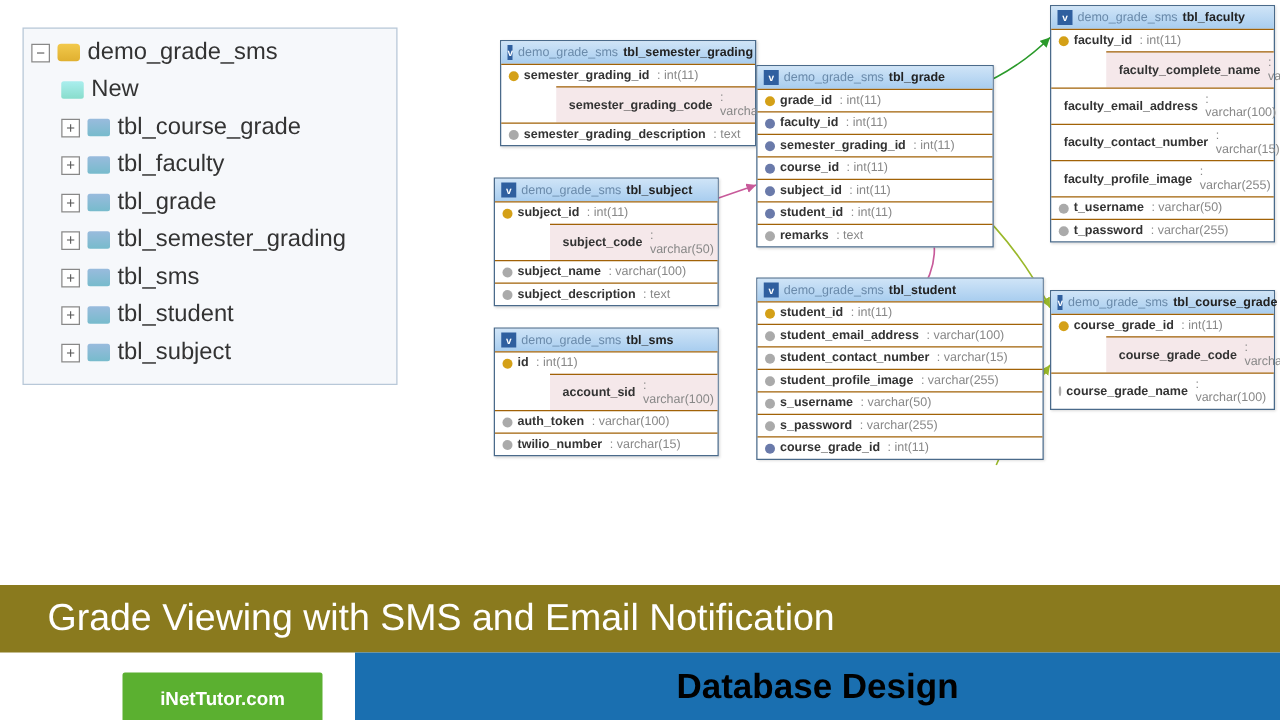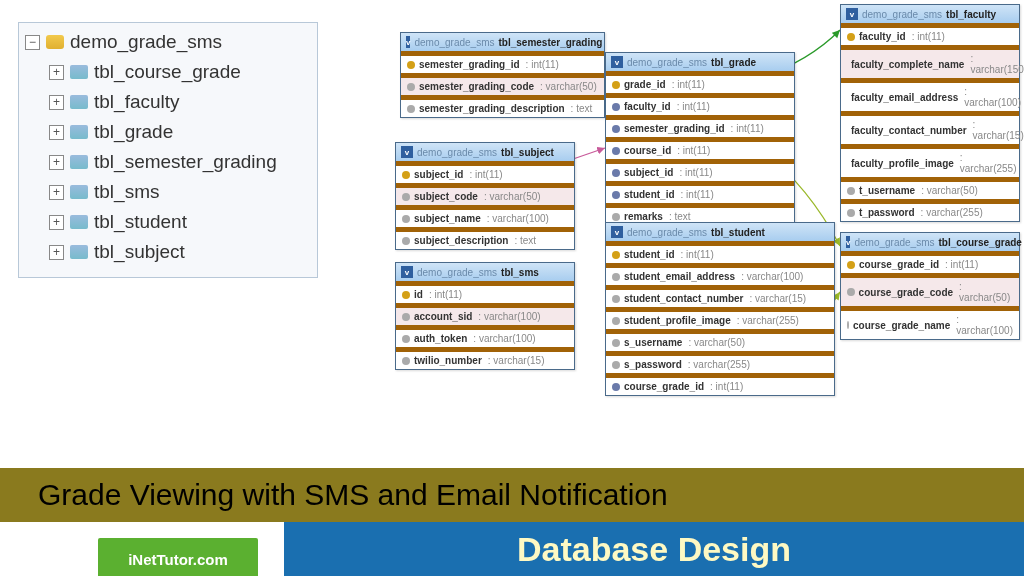--- a/index.html
+++ b/index.html
@@ -14,32 +14,32 @@
   .db-icon { width: 18px; height: 14px; display: inline-block; background: linear-gradient(#f2c94c,#e0b030); border-radius: 3px; }
   .table-icon { width: 18px; height: 14px; display: inline-block; background: linear-gradient(#9bd,#7bc); border-radius: 2px; }
   .new-icon { width: 18px; height: 14px; display: inline-block; background: linear-gradient(#aee,#8dc); border-radius: 2px; }
 
   
   .dbtable { position: absolute; border: 1px solid #4a6a8a; background: #fff; font-size: 10px; box-shadow: 1px 1px 2px rgba(0,0,0,0.15); }
   .dbtable-header { background: linear-gradient(#cfe4f7,#a8cdef); padding: 3px 5px; font-weight: bold; color: #333; font-size: 10px; display: flex; align-items: center; gap: 4px; }
   .dbtable-header .v { background: #2f5f9f; color: #fff; width: 12px; height: 12px; display: inline-flex; align-items: center; justify-content: center; font-size: 8px; font-weight: bold; }
   .dbtable-header .prefix { color: #6a8aaa; font-weight: normal; }
   .dbtable-header .tname { color: #222; font-weight: bold; }
-  .dbrow { padding: 3px 6px; border-top: 5px solid #a16207; color: #444; display: flex; align-items: center; gap: 4px; }
-  .dbrow.alt { background: #f5e8ea; }
+  .dbrow { padding: 3px 6px; border-top: 1px solid #a16207; color: #444; display: flex; align-items: center; gap: 4px; }
+  .dbrow.alt { background: #f5e8ea; margin-left: 44px; }
   .key { width: 8px; height: 8px; border-radius: 50%; display: inline-block; }
   .key.pk { background: #d4a017; }
   .key.fk { background: #6a7aaa; }
   .key.idx { background: #aaa; }
   .colname { font-weight: bold; color: #333; }
   .coltype { color: #888; margin-left: 2px; }
 
   
-  .banner-olive { position: absolute; left: 0; bottom: 54px; width: 1024px; height: 54px; background: #8a7a1e; color: #000000; font-size: 30px; display: flex; align-items: center; padding-left: 38px; font-weight: normal; }
-  .banner-blue { position: absolute; right: 0; bottom: 0; width: 740px; height: 54px; background: #1a6fb0; color: #fef9c3; font-size: 34px; display: flex; align-items: center; justify-content: center; font-weight: bold; }
+  .banner-olive { position: absolute; left: 0; bottom: 54px; width: 1024px; height: 54px; background: #8a7a1e; color: #ffffff; font-size: 30px; display: flex; align-items: center; padding-left: 38px; font-weight: normal; }
+  .banner-blue { position: absolute; right: 0; bottom: 0; width: 740px; height: 54px; background: #1a6fb0; color: #000000; font-size: 28px; display: flex; align-items: center; justify-content: center; font-weight: bold; }
   .banner-green { position: absolute; left: 98px; bottom: -4px; width: 160px; height: 42px; background: #5bb030; color: #fff; font-size: 15px; display: flex; align-items: center; justify-content: center; font-weight: bold; border-radius: 2px; }
 
   
   svg.lines { position: absolute; left: 0; top: 0; width: 1024px; height: 576px; pointer-events: none; }
 </style>
 </head>
 <body>
 
 <svg class="lines">
   <defs>
@@ -63,20 +63,24 @@
   <path d="M 797 372 Q 820 320 840 292" stroke="#9ab82a" fill="none" stroke-width="1.3" marker-end="url(#arr-green2)"></path>
   <path d="M 735 162 Q 760 200 735 236" stroke="#c85a9a" fill="none" stroke-width="1.3"></path>
 </svg>
 
 <div class="tree">
   <div class="tree-root">
     <span class="expander">−</span>
     <span class="db-icon"></span>
     <span class="label">demo_grade_sms</span>
   </div>
+  <div class="tree-item">
+    <span class="new-icon"></span>
+    <span>New</span>
+  </div>
   <div id="tree-items">
       <div class="tree-item">
         <span class="expander">+</span>
         <span class="table-icon"></span>
         <span>tbl_course_grade</span>
       </div>
       <div class="tree-item">
         <span class="expander">+</span>
         <span class="table-icon"></span>
         <span>tbl_faculty</span>

